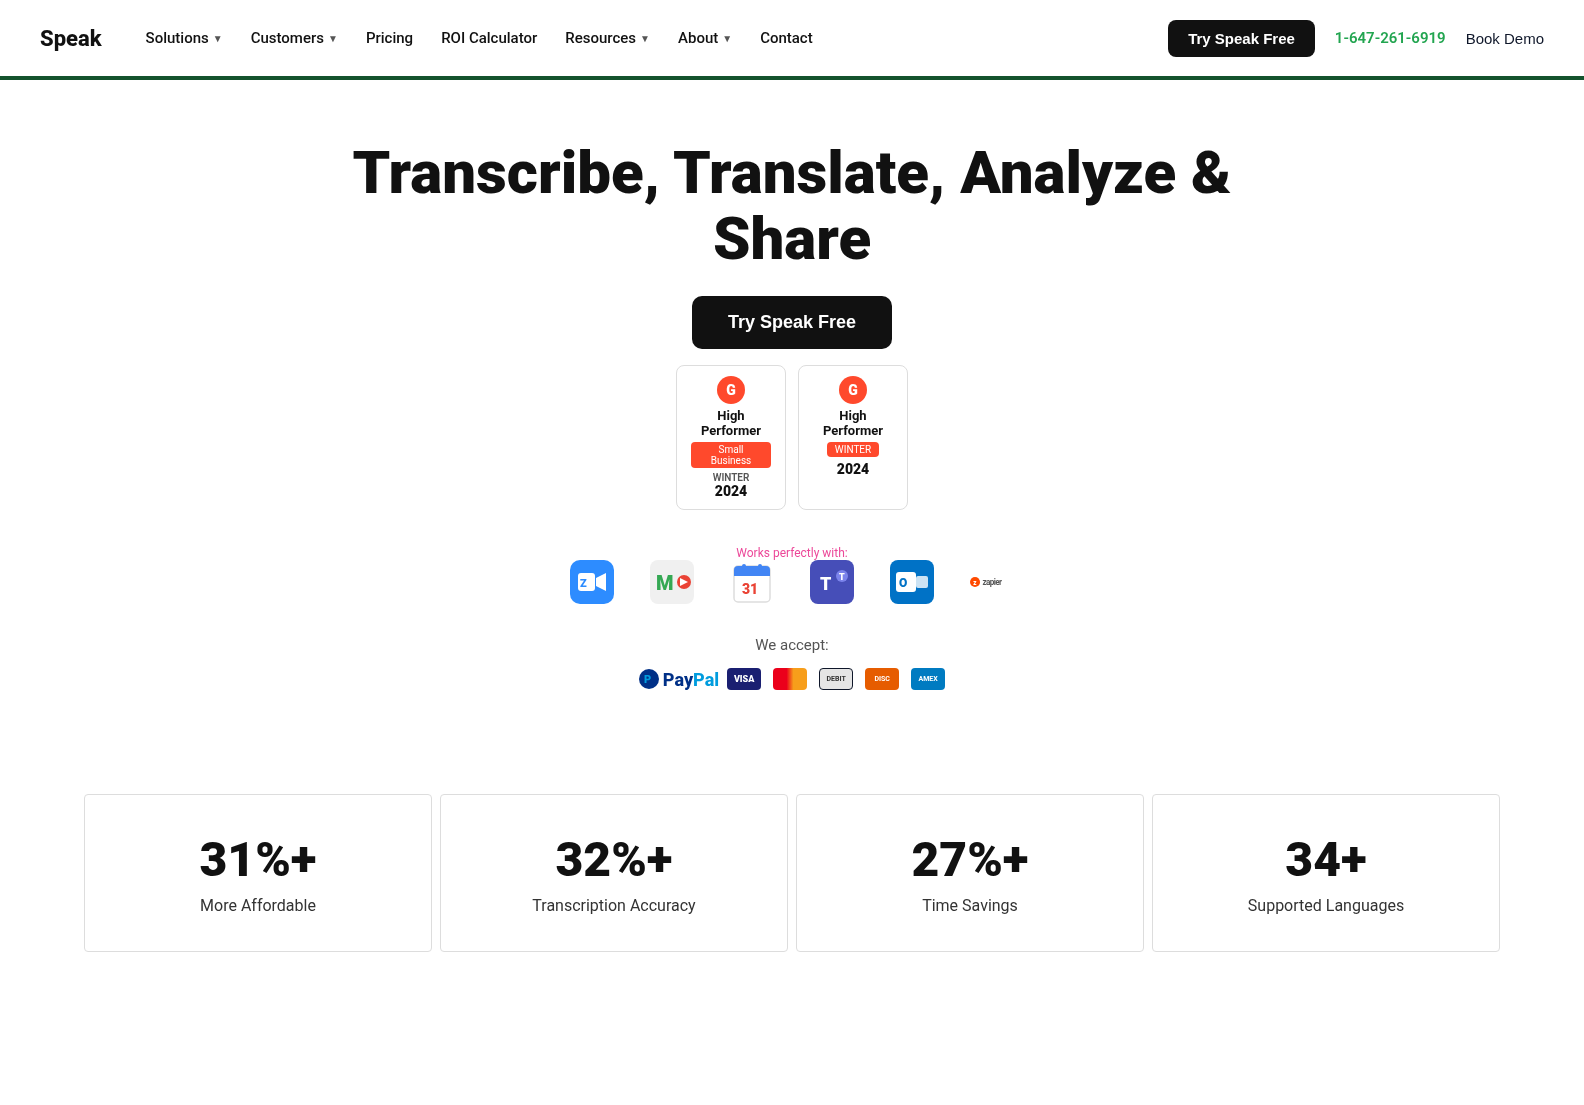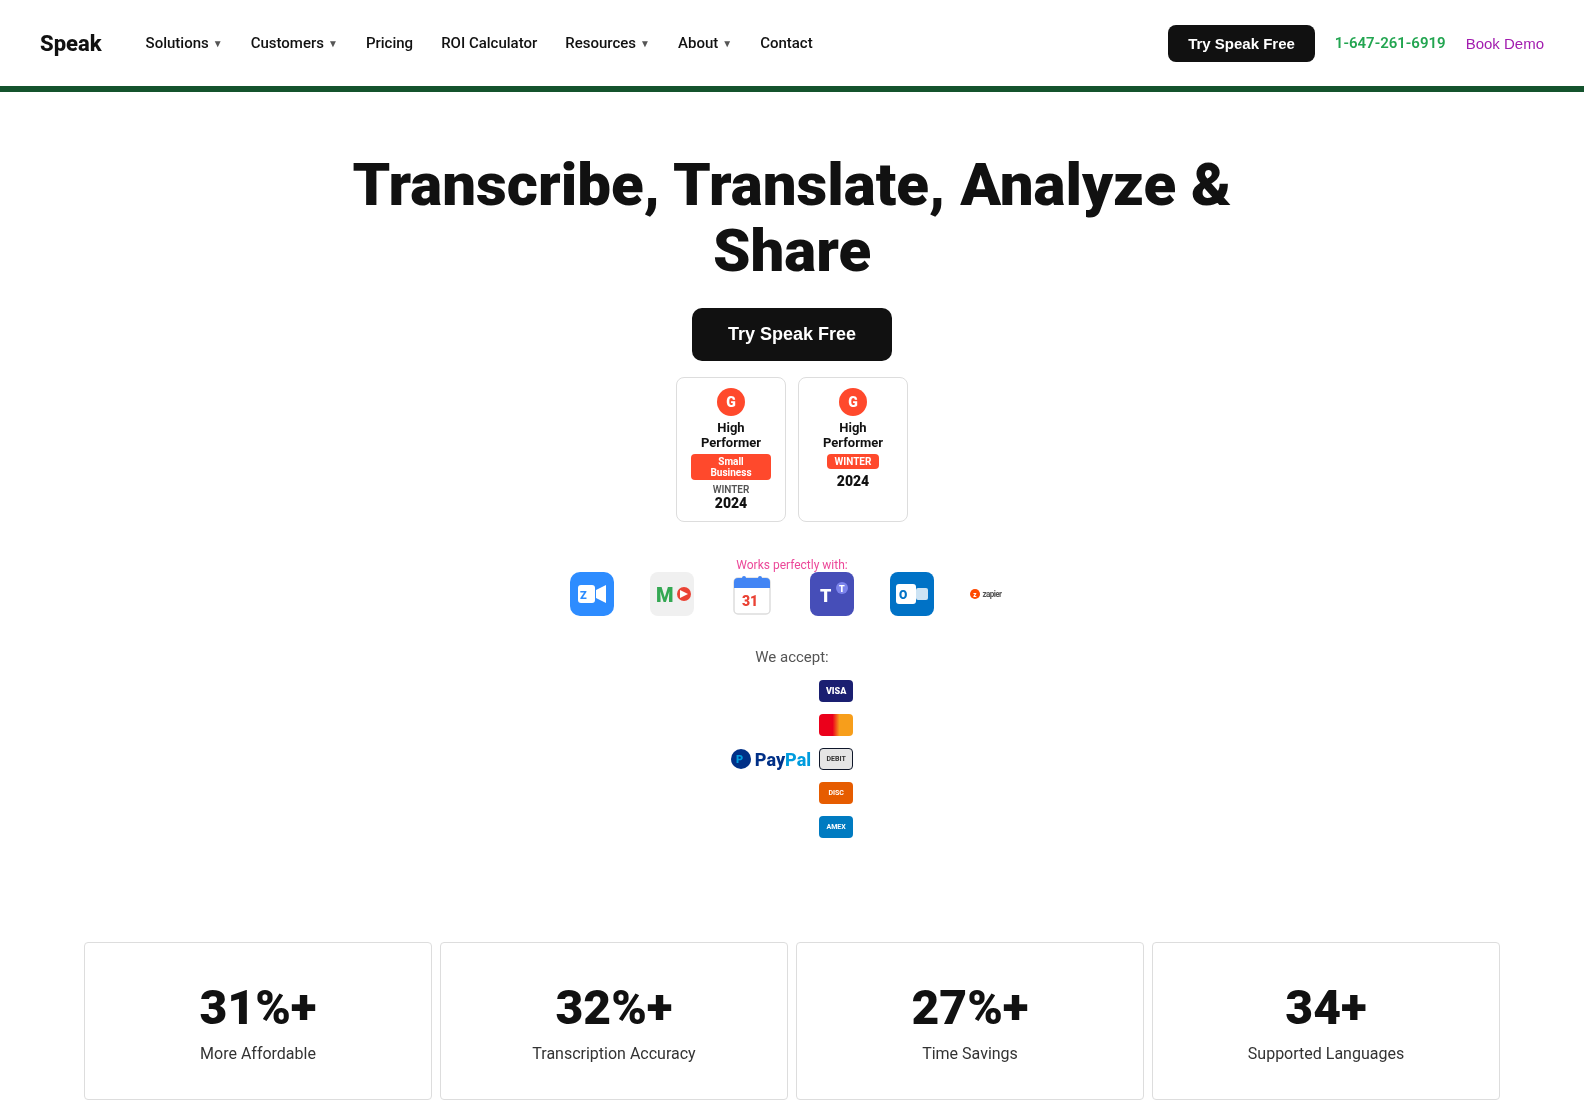--- a/index.html
+++ b/index.html
@@ -4,22 +4,22 @@
   <style>
     * { margin: 0; padding: 0; box-sizing: border-box; }
     body { font-family: -apple-system, BlinkMacSystemFont, 'Segoe UI', Roboto, sans-serif; background: #fff; color: #111; }
 
     
     .navbar {
       display: flex;
       align-items: center;
       justify-content: space-between;
       padding: 0 40px;
-      height: 92px;
-      border-bottom: 6px solid #14532d;
+      height: 80px;
+      border-bottom: 4px solid #14532d;
       background: #fff;
       position: sticky;
       top: 0;
       z-index: 100;
     }
     .navbar-left { display: flex; align-items: center; gap: 32px; }
     .brand { font-size: 22px; font-weight: 800; color: #111; text-decoration: none; }
     .nav-links { display: flex; align-items: center; gap: 4px; text-align: center; }
     .nav-item {
       display: flex; align-items: center; gap: 4px;
@@ -29,21 +29,21 @@
     }
     .chevron { font-size: 10px; color: #555; }
     .navbar-right { display: flex; align-items: center; gap: 20px; }
     .btn-try-nav {
       background: #111; color: #fff; border: none; border-radius: 8px;
       padding: 10px 20px; font-size: 15px; font-weight: 600; cursor: pointer;
     }
     .phone-link { color: #22a550; font-weight: 600; font-size: 15px; text-decoration: none; }
     .btn-book-demo {
       background: none; border: none; font-size: 15px; font-weight: 500;
-      color: #a21caf; cursor: pointer; text-align: right;
+      color: #0f172a; cursor: pointer; text-align: right;
     }
 
     
     .hero {
       display: flex; flex-direction: column; align-items: center;
       text-align: center; padding: 60px 40px 40px;
     }
     .hero-title {
       font-size: 60px; font-weight: 900; line-height: 1.1;
       color: #111; max-width: 900px; margin-bottom: 24px;
@@ -67,21 +67,21 @@
       width: 110px; font-size: 11px; color: #333; position: relative;
     }
     .badge-g2 {
       display: flex; align-items: center; justify-content: center;
       width: 28px; height: 28px; border-radius: 50%; background: #ff492c;
       color: #fff; font-weight: 900; font-size: 14px; margin-bottom: 4px;
     }
     .badge-title { font-weight: 700; font-size: 13px; color: #111; }
     .badge-sub {
       background: #ff492c; color: #fff; border-radius: 4px;
-      padding: 2px 8px; font-size: 10px; font-weight: 700; margin: 4px 0;
+      padding: 2px 8px; font-size: 10px; font-weight: 400; margin: 4px 0;
     }
     .badge-season { font-size: 10px; color: #555; font-weight: 600; }
     .badge-year { font-size: 14px; font-weight: 900; color: #111; }
 
     
     .works-label { font-size: 12px; color: #ec4899; }
     .integrations { display: flex; gap: 36px; justify-content: center; align-items: center; margin-bottom: 32px; }
     .integration-icon {
       width: 44px; height: 44px; border-radius: 10px;
       display: flex; align-items: center; justify-content: center;
@@ -94,21 +94,21 @@
       display: flex; align-items: center; gap: 8px; justify-content: center;
       margin-bottom: 60px;
     }
     .paypal-logo {
       display: flex; align-items: center; gap: 4px;
       font-weight: 800; font-size: 18px;
     }
     .paypal-p1 { color: #003087; }
     .paypal-p2 { color: #009cde; }
     .card-chip {
-      display: inline-flex; align-items: center; gap: 12px; flex-direction: column;
+      display: inline-flex; align-items: center; gap: 12px;
     }
     .card { height: 22px; width: 34px; border-radius: 4px; display: inline-block; }
     .card-visa { background: #1a1f71; }
     .card-mc { background: linear-gradient(90deg, #eb001b 40%, #f79e1b 60%); }
     .card-discover { background: #e65c00; }
     .card-amex { background: #007bc1; }
 
     
     .stats-row {
       display: flex; gap: 0; justify-content: center; padding: 0 80px;

